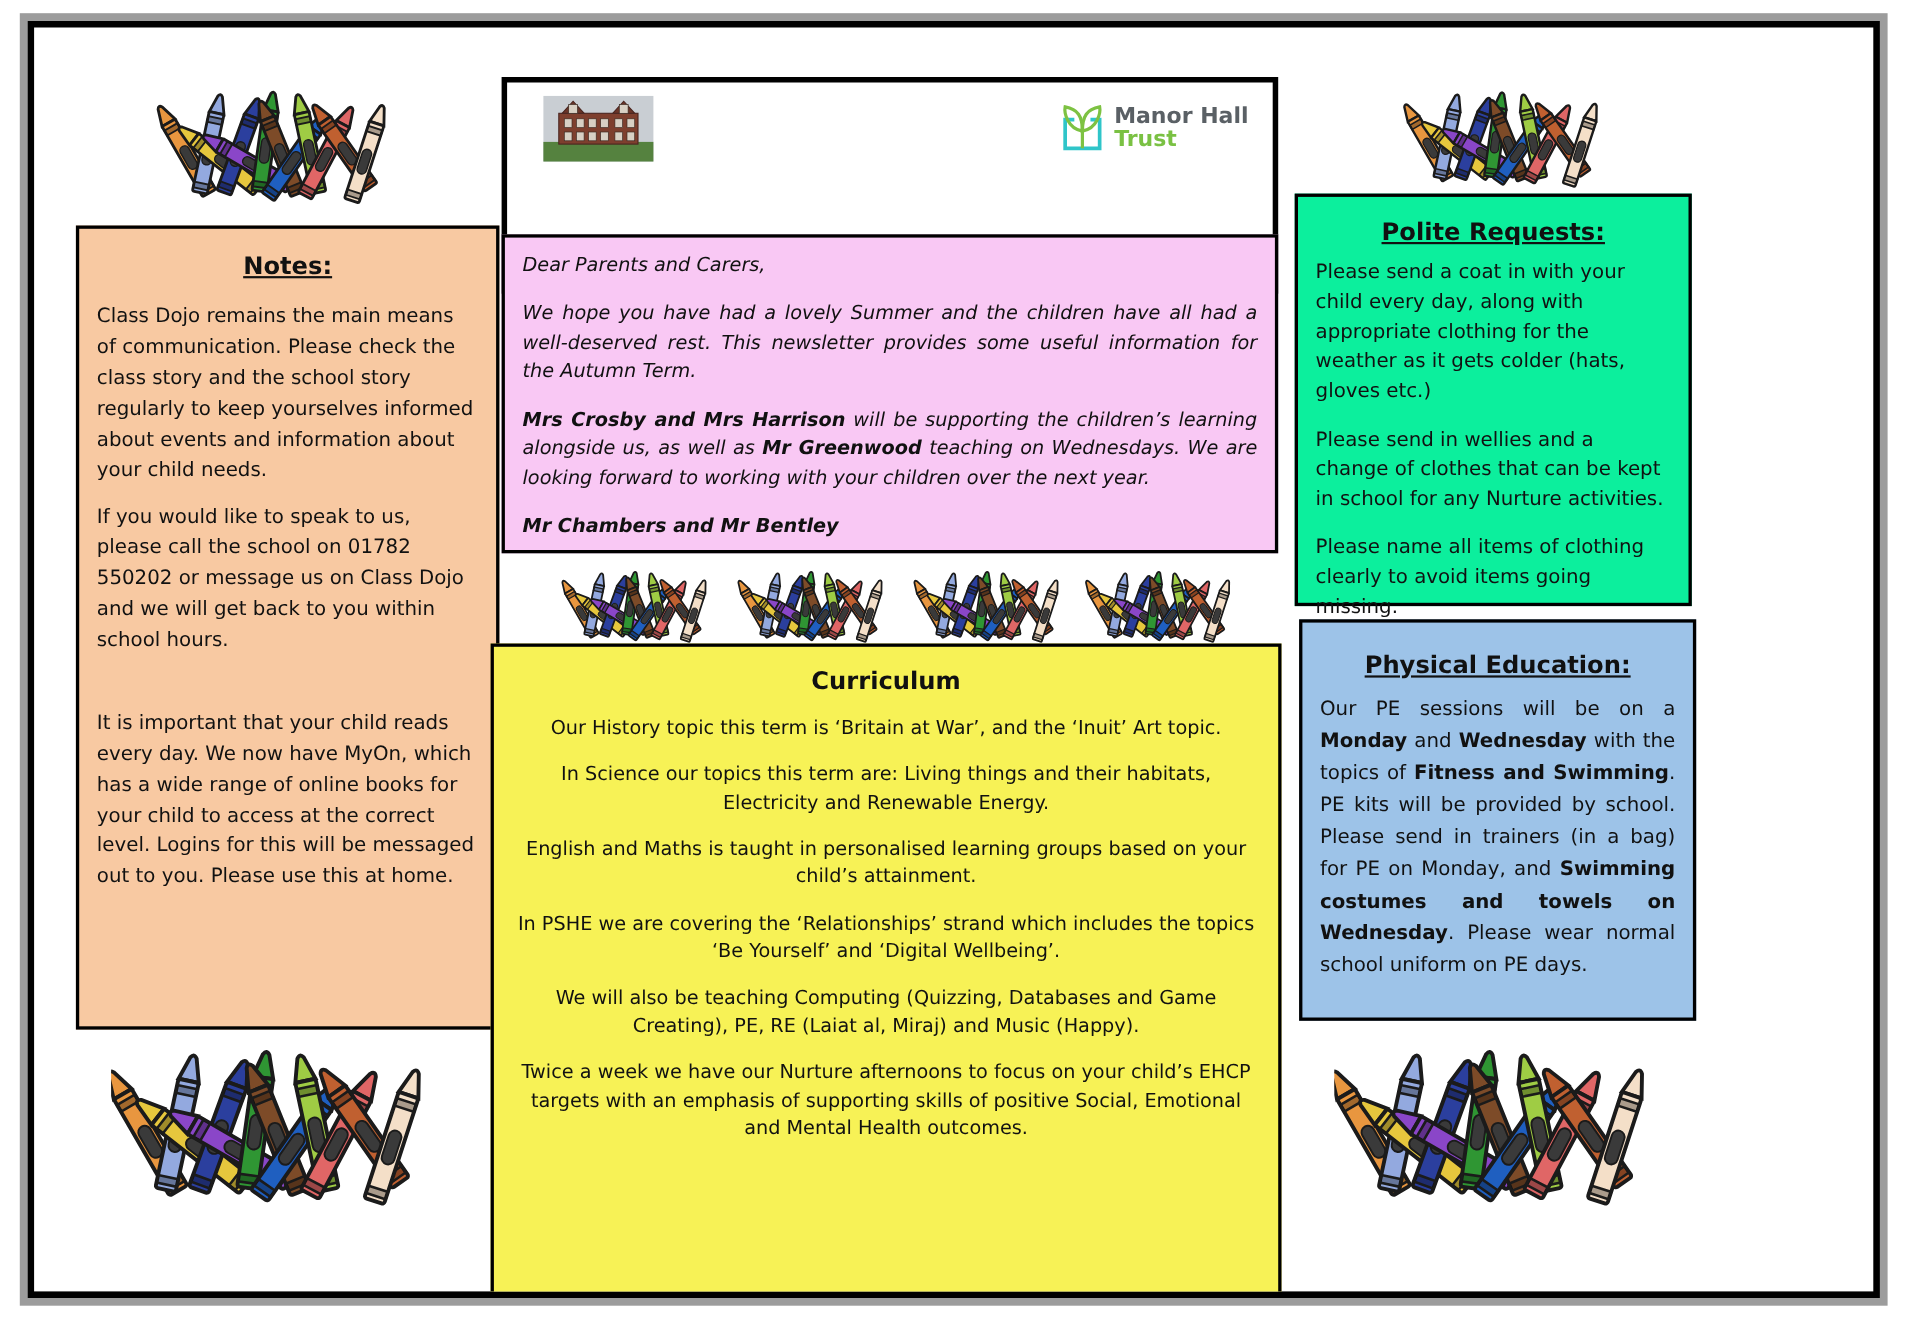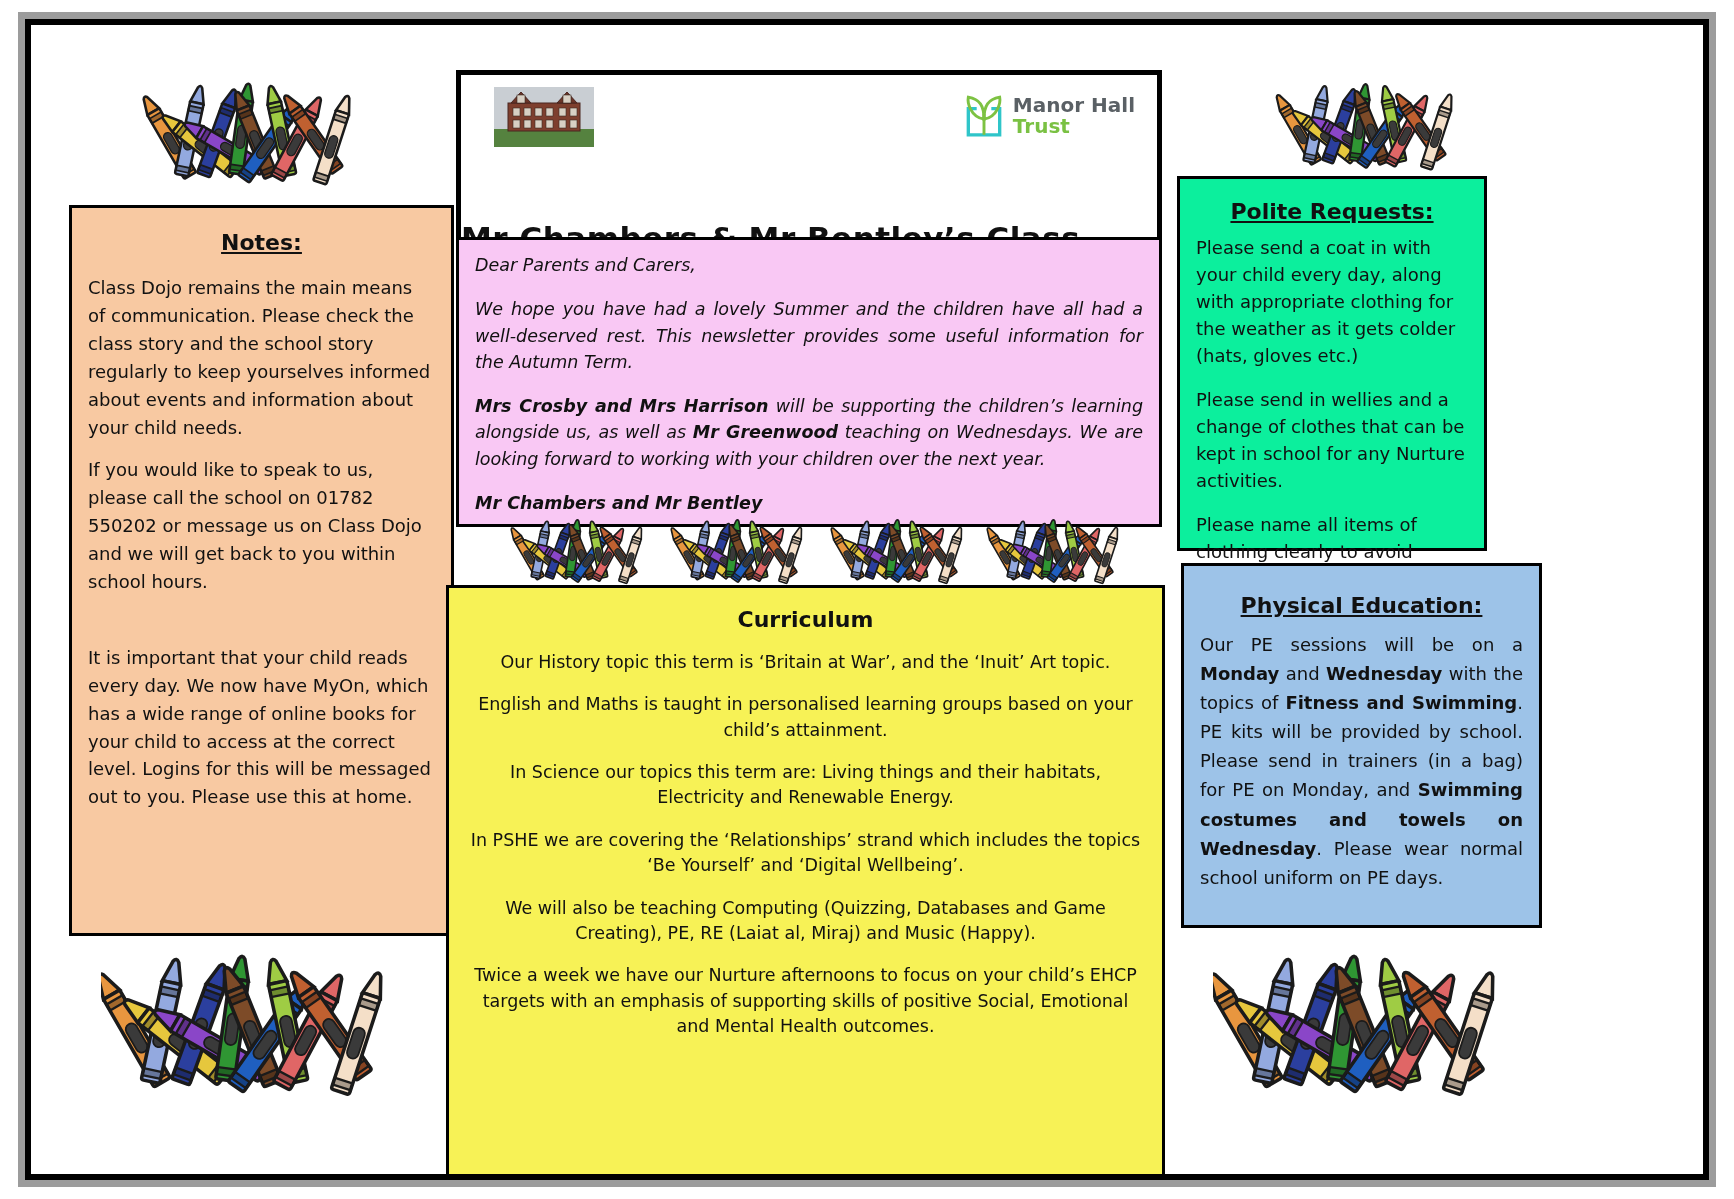--- a/index.html
+++ b/index.html
@@ -25,25 +25,25 @@
   .logo-line1{color:#5a6065;font-size:20px;font-weight:600;}
   .logo-line2{color:#7ac143;font-size:20px;font-weight:600;}
   .page-title{position:absolute;left:0;right:0;bottom:6px;text-align:left;font-size:31px;font-weight:bold;letter-spacing:.5px;}
 
   
   .notes-box{left:38px;top:180px;width:385px;height:731px;background:var(--notes_bg);padding:8px 16px;font-size:18px;line-height:1.55;}
   .notes-box .box-title{margin-bottom:14px;}
   .gap-top{margin-top:48px;}
 
   
-  .letter-box{left:425px;top:212px;width:706px;height:290px;background:var(--letter_bg);padding:12px 16px;font-size:17.5px;line-height:1.5;}
+  .letter-box{left:425px;top:188px;width:706px;height:290px;background:var(--letter_bg);padding:12px 16px;font-size:17.5px;line-height:1.5;}
   .letter-box p{margin-bottom:18px;}
 
   
-  .requests-box{left:1146px;top:151px;width:310px;height:375px;background:var(--requests_bg);padding:6px 16px;font-size:18px;line-height:1.5;}
+  .requests-box{left:1146px;top:151px;width:361px;height:375px;background:var(--requests_bg);padding:6px 16px;font-size:18px;line-height:1.5;}
   .requests-box p{margin-bottom:17px;}
 
   
   .curriculum-box{left:415px;top:560px;width:719px;height:594px;background:var(--curriculum_bg);padding:8px 20px;font-size:17.5px;line-height:1.45;text-align:center;}
   .curriculum-box .box-title{margin:8px 0 14px 0;}
   .curriculum-box p{margin-bottom:17px;}
 
   
   .pe-box{left:1150px;top:538px;width:361px;height:365px;background:var(--pe_bg);padding:12px 16px;font-size:18px;line-height:1.62;}
 
@@ -149,22 +149,22 @@
       <div class="box requests-box">
         <div class="box-title underline">Polite Requests:</div>
         <p>Please send a coat in with your child every day, along with appropriate clothing for the weather as it gets colder (hats, gloves etc.)</p>
         <p>Please send in wellies and a change of clothes that can be kept in school for any Nurture activities.</p>
         <p>Please name all items of clothing clearly to avoid items going missing.</p>
       </div>
 
       <div class="box curriculum-box">
         <div class="box-title">Curriculum</div>
         <p>Our History topic this term is ‘Britain at War’, and the ‘Inuit’ Art topic.</p>
+        <p>In Science our topics this term are: Living things and their habitats, Electricity and Renewable Energy.</p>
         <p>English and Maths is taught in personalised learning groups based on your child’s attainment.</p>
-        <p>In Science our topics this term are: Living things and their habitats, Electricity and Renewable Energy.</p>
         <p>In PSHE we are covering the ‘Relationships’ strand which includes the topics ‘Be Yourself’ and ‘Digital Wellbeing’.</p>
         <p>We will also be teaching Computing (Quizzing, Databases and Game Creating), PE, RE (Laiat al, Miraj) and Music (Happy).</p>
         <p>Twice a week we have our Nurture afternoons to focus on your child’s EHCP targets with an emphasis of supporting skills of positive Social, Emotional and Mental Health outcomes.</p>
       </div>
 
       <div class="box pe-box">
         <div class="box-title underline">Physical Education:</div>
         <p class="just"><span>Our PE sessions will be on a </span><span class="b">Monday</span><span> and </span><span class="b">Wednesday</span><span> with the topics of </span><span class="b">Fitness and Swimming</span><span>. PE kits will be provided by school. Please send in trainers (in a bag) for PE on Monday, and </span><span class="b">Swimming costumes and towels on Wednesday</span><span>.  Please wear normal school uniform on PE days.</span></p>
       </div>
 

